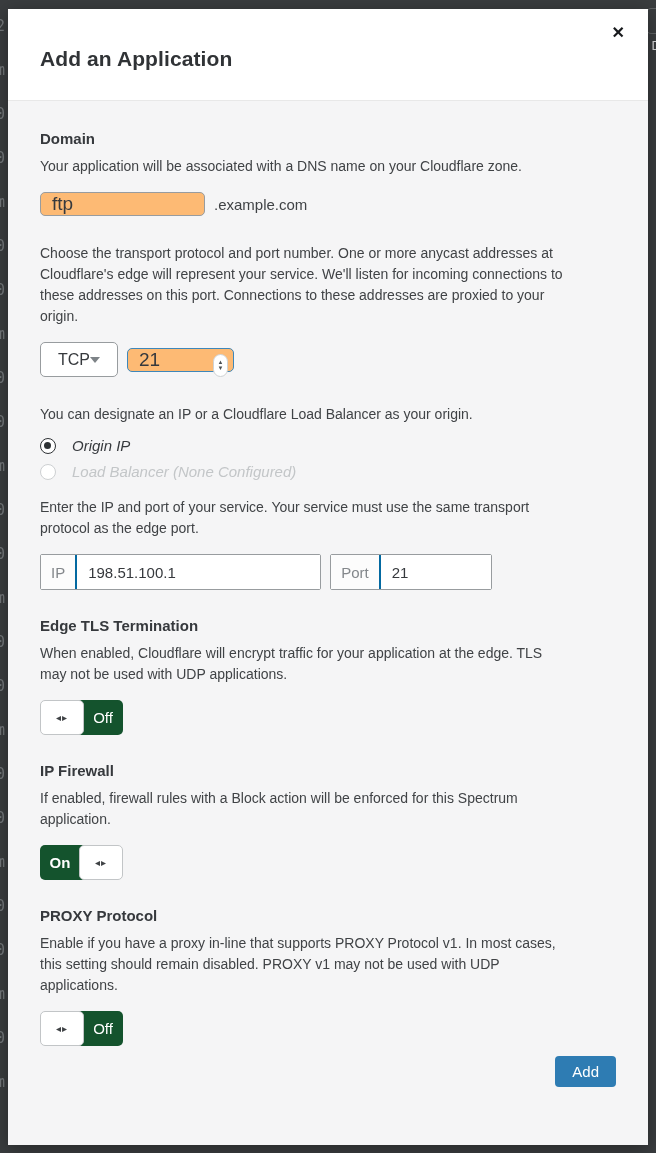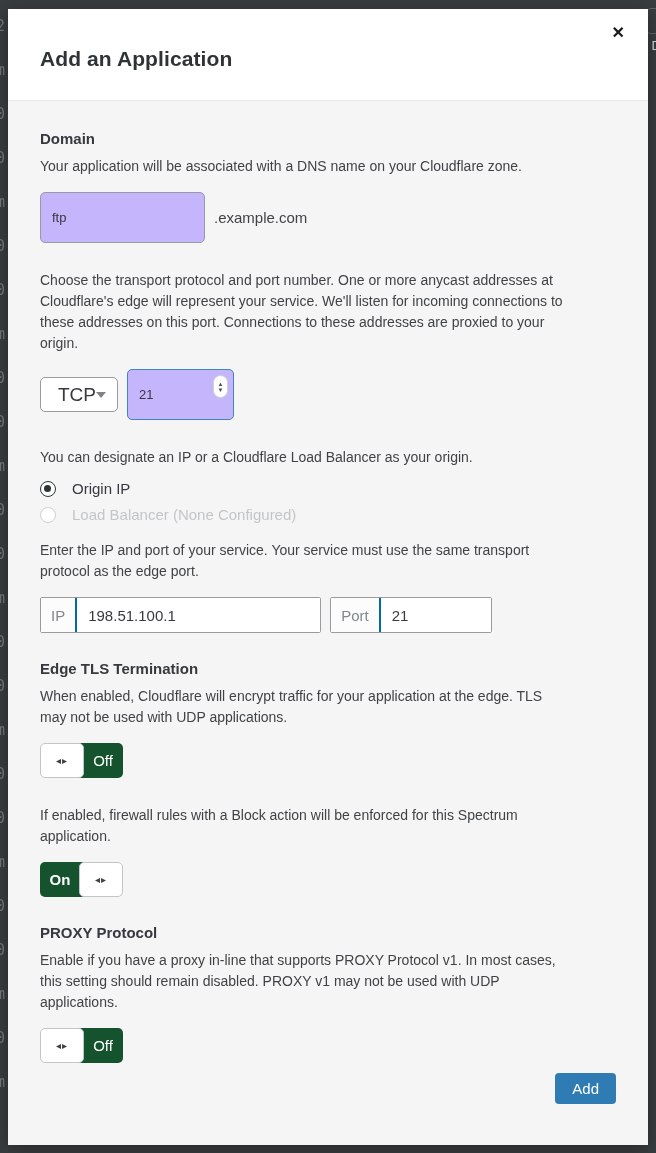--- a/index.html
+++ b/index.html
@@ -58,57 +58,57 @@
   .section-label {
     font-size:15px; font-weight:700; color:#36393d; margin-bottom:9px;
   }
   .section-desc {
     font-size:14px; line-height:21px; color:#404346;
     white-space:pre-line; margin-bottom:15px; max-width:586px;
   }
 
   
   .text-input {
-    height:51px; background:#c4b5fd;
+    height:24px; background:#fdba74;
     border:1px solid #989c9f; border-radius:5px;
     font-family:"Liberation Sans", sans-serif;
-    font-size:13px; color:#36393d; padding:0 11px;
+    font-size:19px; color:#36393d; padding:0 11px;
     outline:none;
   }
   .domain-row { display:flex; align-items:center; }
   .domain-input { width:165px; }
   .domain-suffix { font-size:15px; color:#404346; margin-left:9px; }
 
   .port-row { display:flex; align-items:center; gap:9px; }
   .select-box {
-    display:flex; align-items:center; justify-content:flex-end;
+    display:flex; align-items:center; justify-content:center;
     width:78px; height:35px; background:#fff;
     border:1px solid #989c9f; border-radius:5px;
     padding:0 11px; cursor:pointer;
-    font-size:19px; color:#36393d;
+    font-size:16px; color:#36393d;
   }
   .select-caret {
     width:0; height:0;
     border-left:5px solid transparent; border-right:5px solid transparent;
     border-top:6px solid #7d8387;
   }
   .spin-wrap { position:relative; }
   .edge-port-input {
     width:107px; border:1px solid #3e87ba; padding-right:26px;
   }
   .spinner {
     position:absolute; right:6px; top:6px;
     width:15px; height:23px;
     border:1px solid #cfd2d4; border-radius:8px; background:#fff;
     display:flex; flex-direction:column; align-items:center; justify-content:center;
     font-size:6px; line-height:6px; color:#4a4e52; cursor:pointer;
   }
 
   
-  .radio-row { display:flex; align-items:flex-end; margin-bottom:9px; }
+  .radio-row { display:flex; align-items:flex-end; margin-bottom:9px;font-style:italic; }
   .radio-circle {
     width:16px; height:16px; border-radius:50%; background:#fff;
     border:1.5px solid #2e3235; position:relative; cursor:pointer; flex:none;
   }
   .radio-circle.checked::after {
     content:""; position:absolute; left:3px; top:3px;
     width:7px; height:7px; border-radius:50%; background:#2e3235;
   }
   .radio-circle.disabled { border-color:#cdd0d2; cursor:default; }
   .radio-label { font-size:15px; color:#36393d; margin-left:16px; }
@@ -262,20 +262,21 @@
 may not be used with UDP applications.</div>
       <div class="toggle toggle-off">
         <span class="toggle-handle">
             <span class="arrows">◂▸</span>
           </span>
         <span class="toggle-track">Off</span>
       </div>
     </div>
 
     <div class="section">
+      <div class="section-label">IP Firewall</div>
       <div class="section-desc">If enabled, firewall rules with a Block action will be enforced for this Spectrum
 application.</div>
       <div class="toggle toggle-on">
         <span class="toggle-track">On</span>
         <span class="toggle-handle">
             <span class="arrows">◂▸</span>
           </span>
       </div>
     </div>
 

